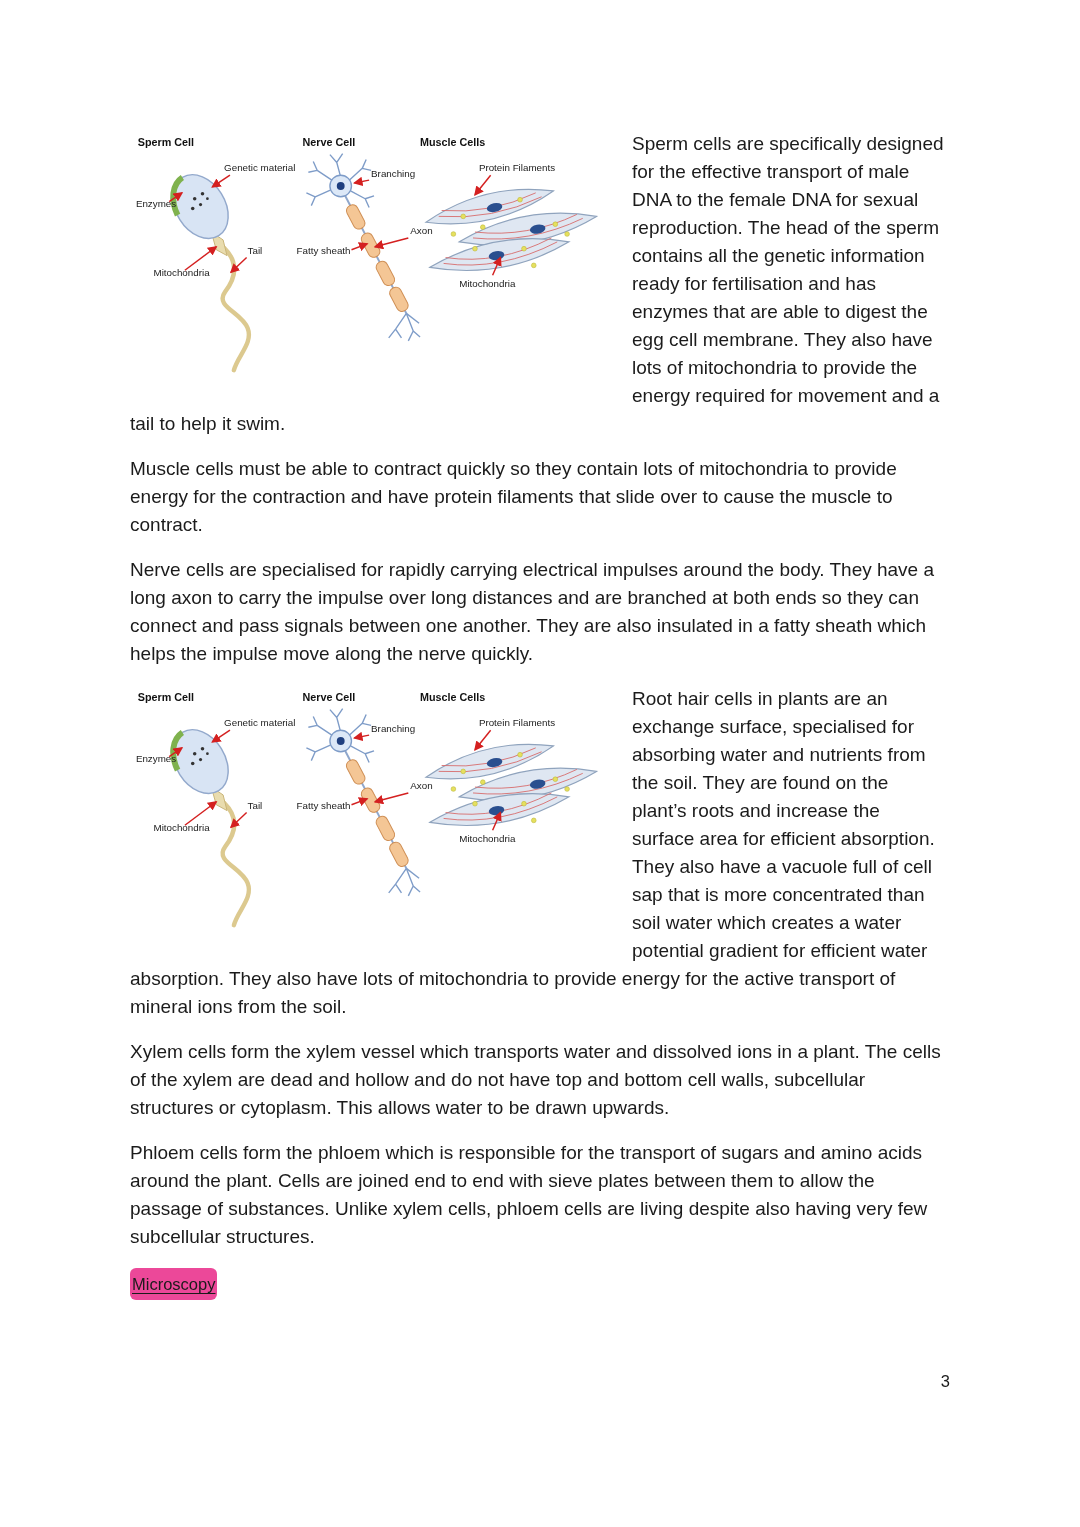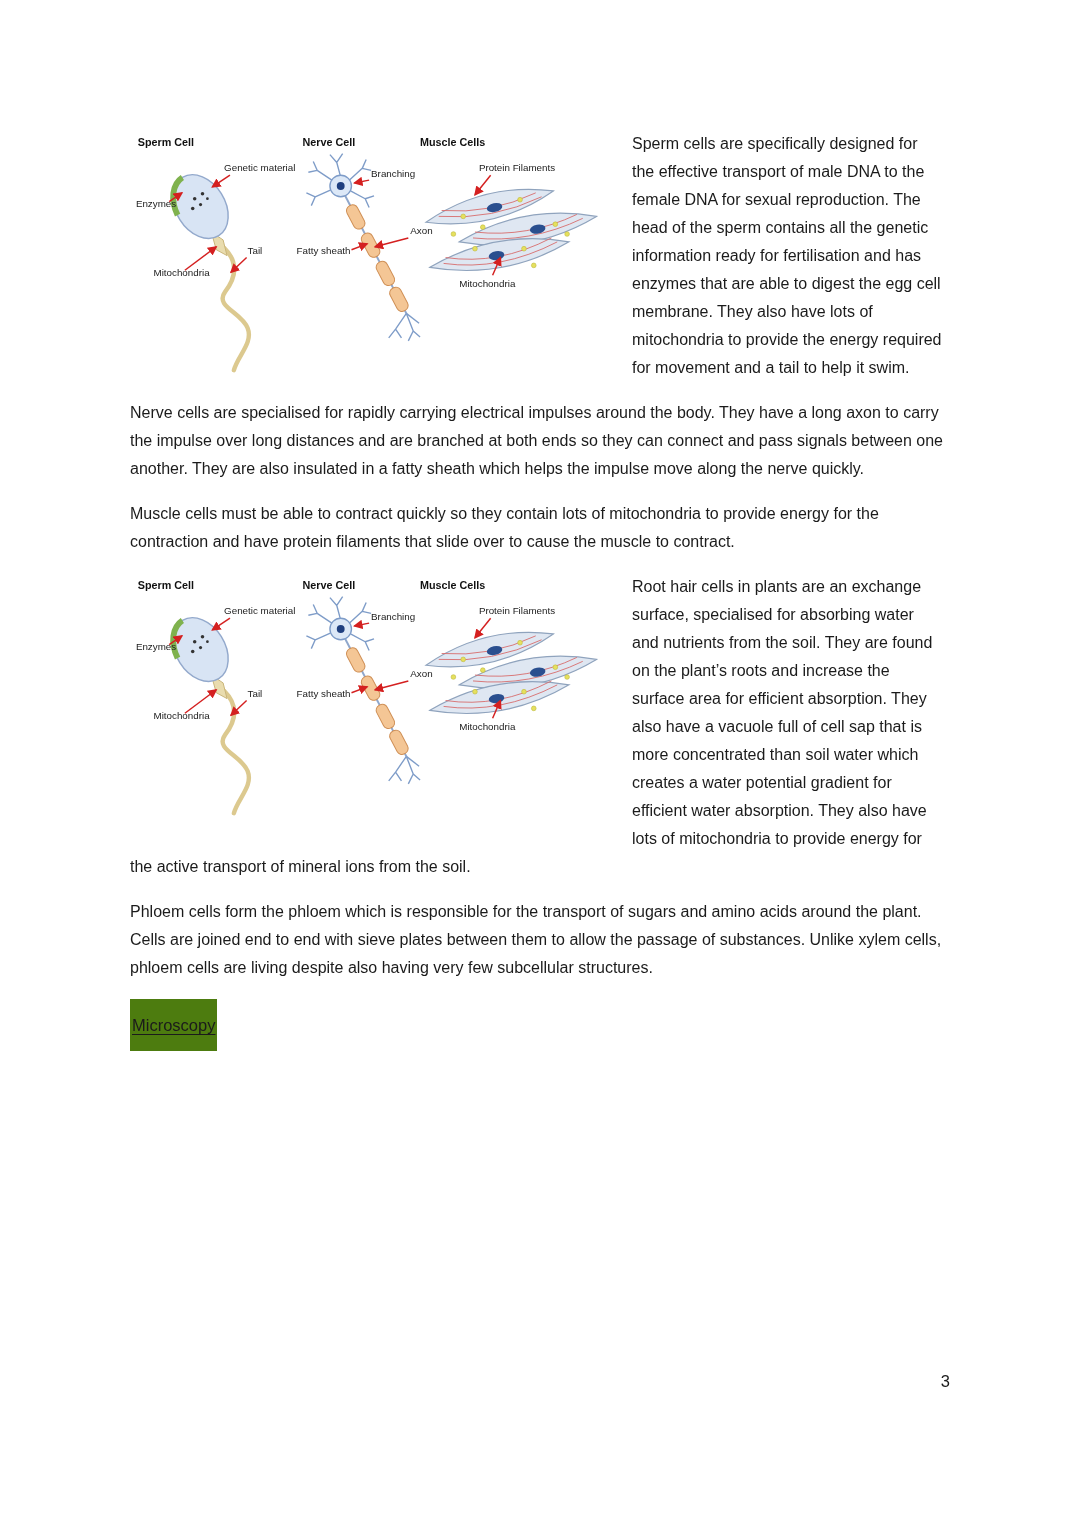--- a/index.html
+++ b/index.html
@@ -1,23 +1,23 @@
 <!DOCTYPE html>
 <html><head>
 <meta charset="utf-8">
 <style>
   * { margin:0; padding:0; box-sizing:border-box; }
   html,body { background:#ffffff; }
   body { font-family:"Liberation Sans", sans-serif; }
   .page { position:relative; width:1080px; height:1527px; background:#fff; overflow:hidden; }
   .content { position:absolute; left:130px; top:130px; width:822px; color:#1b1b1b; }
-  .body-text { font-size:16px; line-height:28px; margin:0 8px 17px 0; }
+  .body-text { font-size:19px; line-height:28px; margin:0 8px 17px 0; }
   .heading { font-size:16.5px; line-height:28px; font-weight:400; color:#1b1b1b;
              text-decoration:underline; text-underline-offset:3px; margin:0 0 17px 0; }
-  .heading-highlight { display:inline-block; background:#4d7c0f; padding:12px 2px; }
+  .heading-highlight { display:inline-block; background:#ec4899; padding:2px 2px;border-radius:6px; }
   .diagram-float { float:left; width:490px; height:255px; margin:2px 12px 4px 0; }
   .diagram-svg { width:490px; height:255px; display:block; }
   .clearfix::after { content:""; display:block; clear:both; }
   .page-number { position:absolute; top:1372px; right:130px; font-size:16.5px; color:#1b1b1b; }
   .hidden-defs { position:absolute; width:0; height:0; overflow:hidden; }
   .dg-title { font-family:"Liberation Sans",sans-serif; font-size:11px; font-weight:bold; fill:#111; }
   .dg-label { font-family:"Liberation Sans",sans-serif; font-size:10px; fill:#222; }
   .dg-arrow { stroke:#d42020; stroke-width:1.5; }
 </style>
 </head>
@@ -121,35 +121,36 @@
 
     <section class="para-block clearfix">
       <figure class="diagram-float">
         <svg class="diagram-svg" viewBox="0 0 500 260" role="img">
           <use href="#cell-diagram"></use>
         </svg>
       </figure>
       <p class="body-text"> Sperm cells are specifically designed for the effective transport of male DNA to the female DNA for sexual reproduction. The head of the sperm contains all the genetic information ready for fertilisation and has enzymes that are able to digest the egg cell membrane. They also have lots of mitochondria to provide the energy required for movement and a tail to help it swim.</p>
     </section>
 
+    <p class="body-text">Muscle cells must be able to contract quickly so they contain lots of mitochondria to provide energy for the contraction and have protein filaments that slide over to cause the muscle to contract.</p>
+
     <p class="body-text">Nerve cells are specialised for rapidly carrying electrical impulses around the body. They have a long axon to carry the impulse over long distances and are branched at both ends so they can connect and pass signals between one another. They are also insulated in a fatty sheath which helps the impulse move along the nerve quickly.</p>
-
-    <p class="body-text">Muscle cells must be able to contract quickly so they contain lots of mitochondria to provide energy for the contraction and have protein filaments that slide over to cause the muscle to contract.</p>
 
 
 
     <section class="para-block clearfix">
       <figure class="diagram-float">
         <svg class="diagram-svg" viewBox="0 0 500 260" role="img">
           <use href="#cell-diagram"></use>
         </svg>
       </figure>
       <p class="body-text">Root hair cells in plants are an exchange surface, specialised for absorbing water and nutrients from the soil. They are found on the plant’s roots and increase the surface area for efficient absorption. They also have a vacuole full of cell sap that is more concentrated than soil water which creates a water potential gradient for efficient water absorption. They also have lots of mitochondria to provide energy for the active transport of mineral ions from the soil.</p>
     </section>
 
+    <p class="body-text">Xylem cells form the xylem vessel which transports water and dissolved ions in a plant. The cells of the xylem are dead and hollow and do not have top and bottom cell walls, subcellular structures or cytoplasm. This allows water to be drawn upwards.</p>
 
     <p class="body-text">Phloem cells form the phloem which is responsible for the transport of sugars and amino acids around the plant. Cells are joined end to end with sieve plates between them to allow the passage of substances. Unlike xylem cells, phloem cells are living despite also having very few subcellular structures.</p>
 
     <h2 class="heading heading-highlight">Microscopy</h2>
 
   </div>
 
   <div class="page-number">3</div>
 </div>
 

